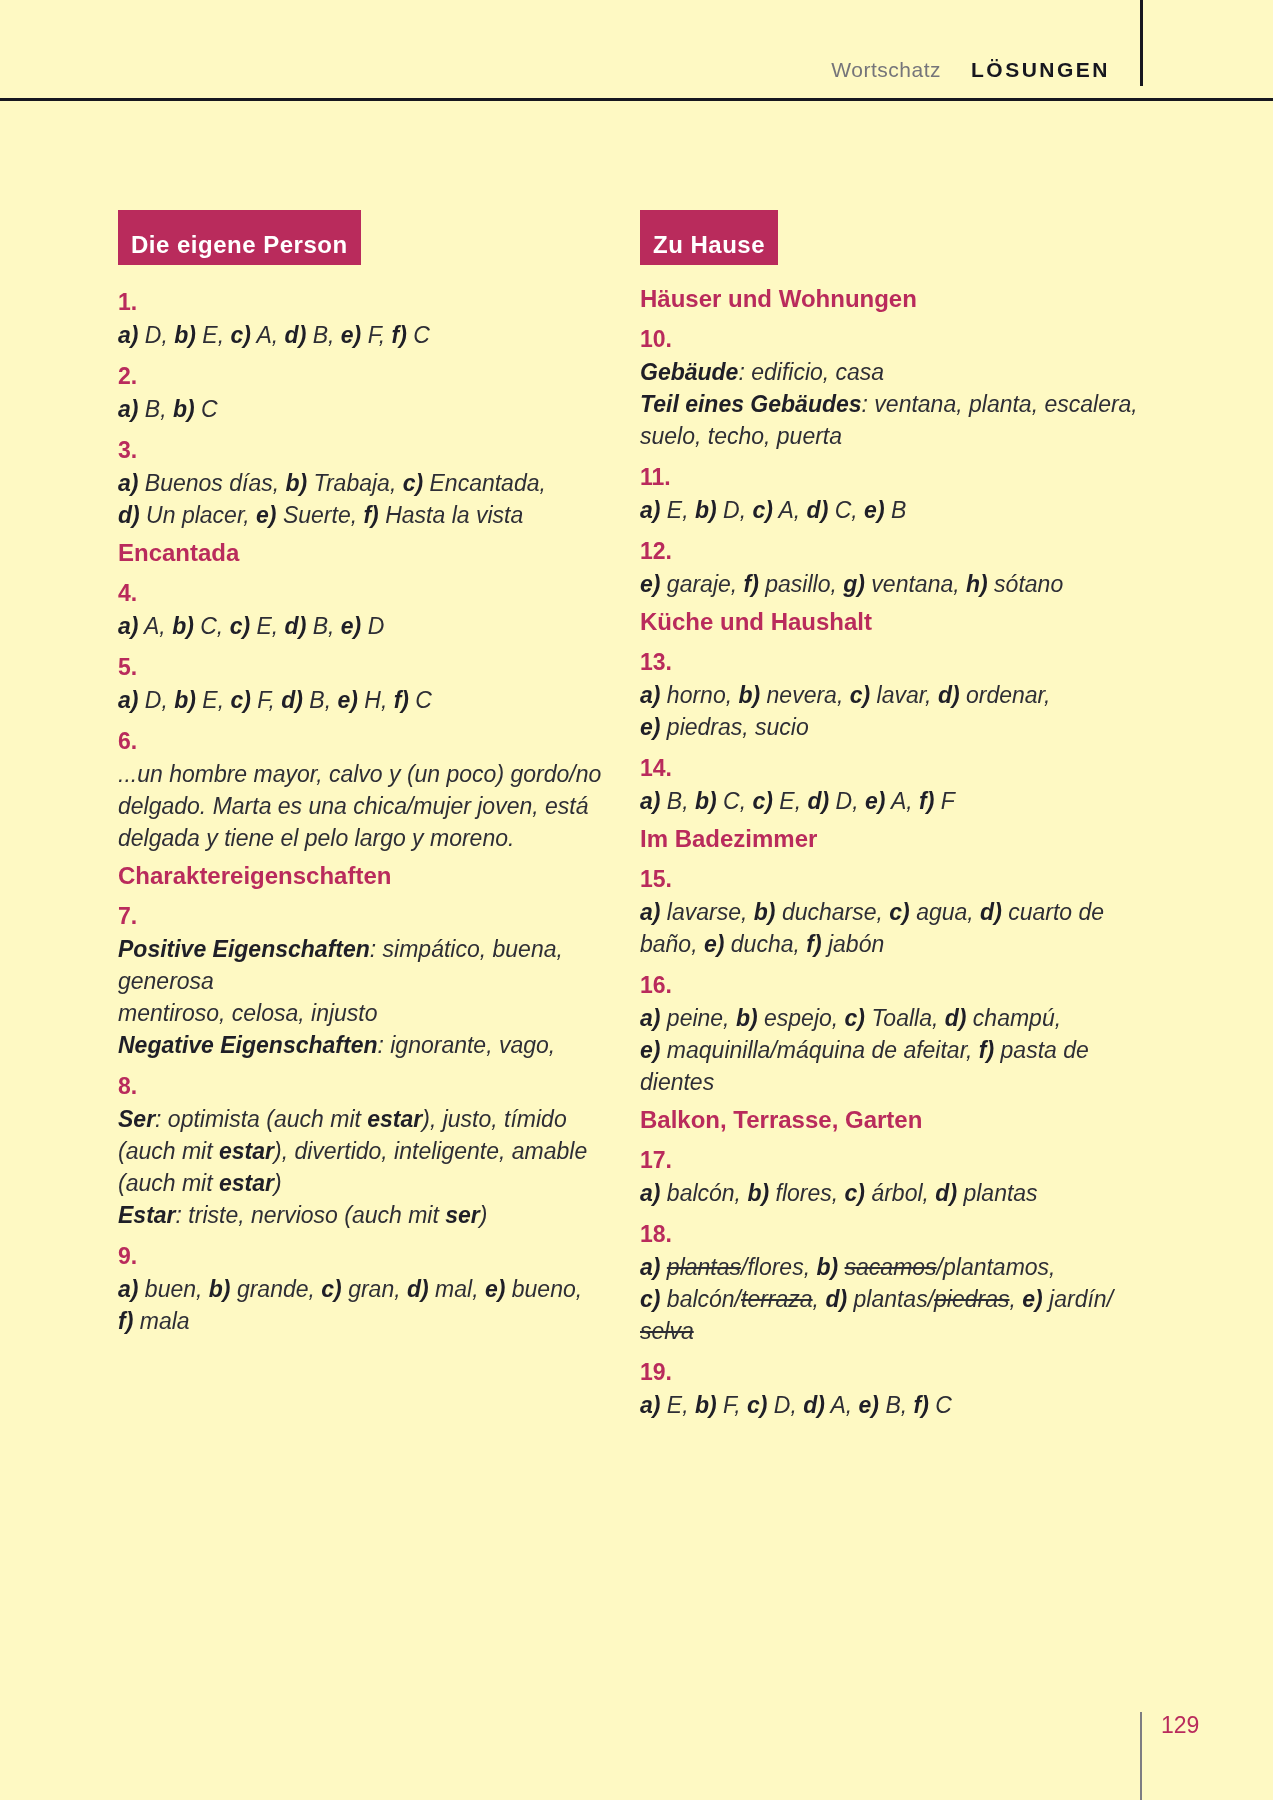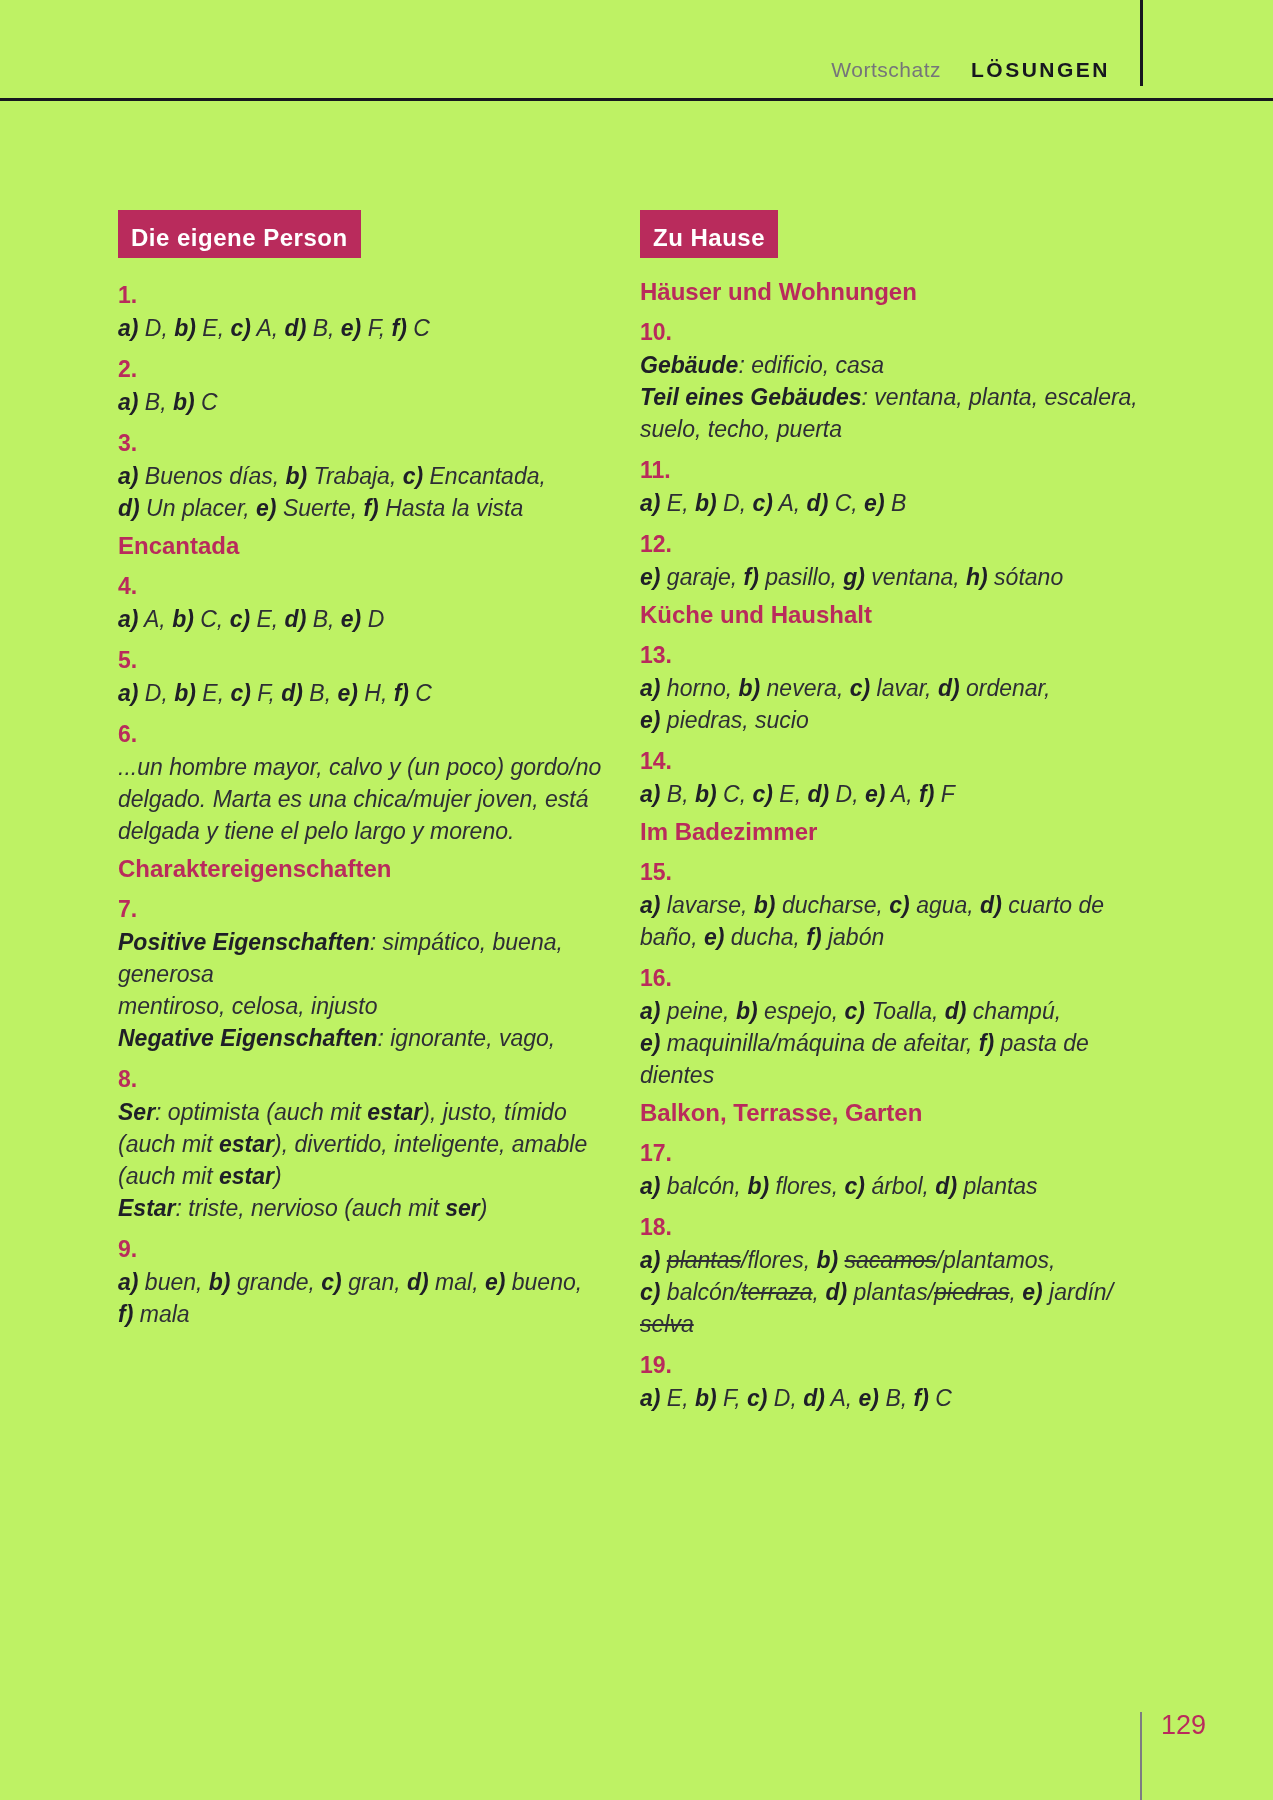--- a/index.html
+++ b/index.html
@@ -1,20 +1,20 @@
 <!DOCTYPE html>
 <html><head>
 <meta charset="utf-8">
 <title>Wortschatz – Lösungen</title>
 <style>
   html,body{margin:0;padding:0;background:#ffffff;}
   .page{
     position:relative;
     width:1273px;height:1800px;
-    background:#bef264;
+    background:#fef9c3;
     font-family:"Liberation Sans","DejaVu Sans",sans-serif;
     color:var(--text,#2e2e35);
     overflow:hidden;
   }
   
   .header-row{
     position:absolute;top:57px;right:163px;
     font-size:21px;line-height:26px;white-space:nowrap;
   }
   .hdr-left{color:var(--gray,#75757a);letter-spacing:.5px;margin-right:30px;}
@@ -22,42 +22,42 @@
   .vrule-top{position:absolute;left:1140px;top:0;width:3px;height:86px;background:var(--ink,#17171f);}
   .hrule{position:absolute;left:0;top:98px;width:1273px;height:3px;background:var(--ink,#17171f);}
   
   .col{position:absolute;top:205px;}
   .col-left{left:118px;width:505px;}
   .col-right{left:640px;width:520px;}
   .chapter-box{
     display:inline-block;
     background:var(--accent,#b92b5c);color:#ffffff;
     font-weight:bold;font-size:24px;line-height:26px;
-    padding:15px 13px 7px;margin:5px 0 12px 0;letter-spacing:.5px;
+    padding:22px 13px 7px;margin:5px 0 12px 0;letter-spacing:.5px;
   }
   .section-head{
     color:var(--accent,#b92b5c);
     font-weight:bold;font-size:24px;line-height:30px;
     margin-top:7px;
   }
   .item{margin-top:11px;}
   .num{
     color:var(--accent,#b92b5c);
     font-weight:bold;font-size:23px;line-height:29px;margin-bottom:2px;
   }
   .ans-line{
     font-size:23px;line-height:32px;white-space:nowrap;
     color:var(--text,#2e2e35);
     font-style:italic;
   }
   .ans-line b{color:#1f1f27;}
   .strike{text-decoration:line-through;}
   
   .vrule-bottom{position:absolute;left:1140px;top:1712px;width:2px;height:88px;background:#7d7d82;}
-  .page-num{position:absolute;left:1161px;top:1708px;font-size:27px;line-height:34px;color:var(--accent,#b92b5c);}
+  .page-num{position:absolute;left:1161px;top:1708px;font-size:23px;line-height:34px;color:var(--accent,#b92b5c);}
 </style>
 </head>
 <body>
 
 <div class="page" style="--accent: #b92b5c; --text: #2e2e35; --ink: #17171f; --gray: #75757a;">
 
   <div class="header-row">
     <span class="hdr-left">Wortschatz</span><span class="hdr-right">LÖSUNGEN</span>
   </div>
   <div class="vrule-top"></div>

